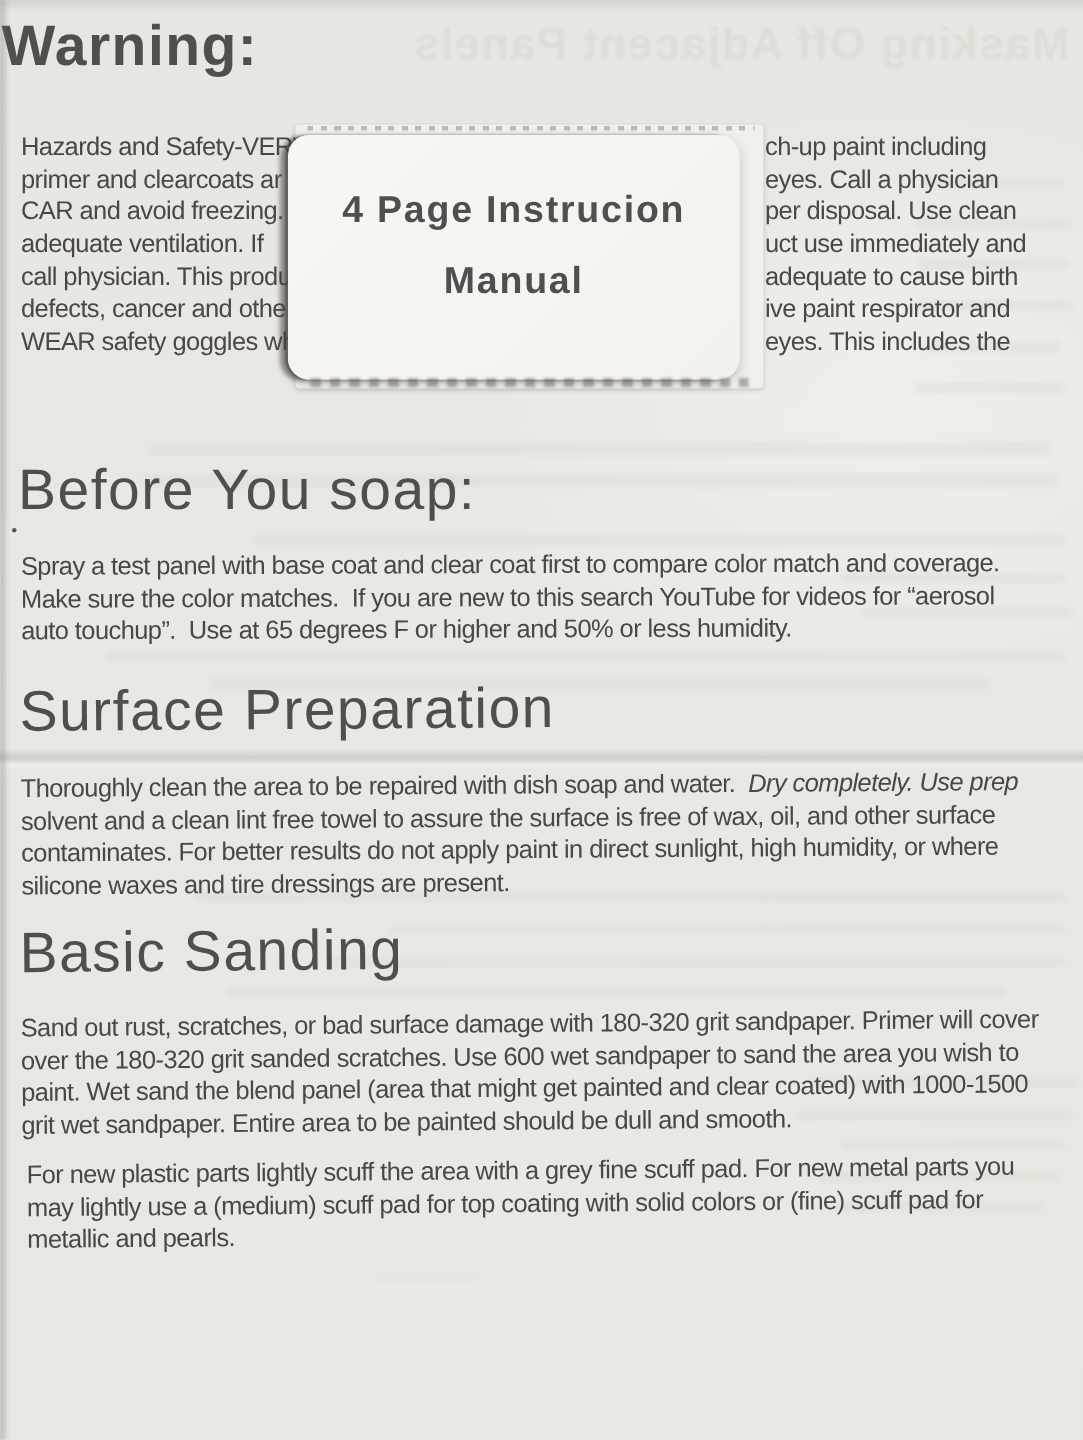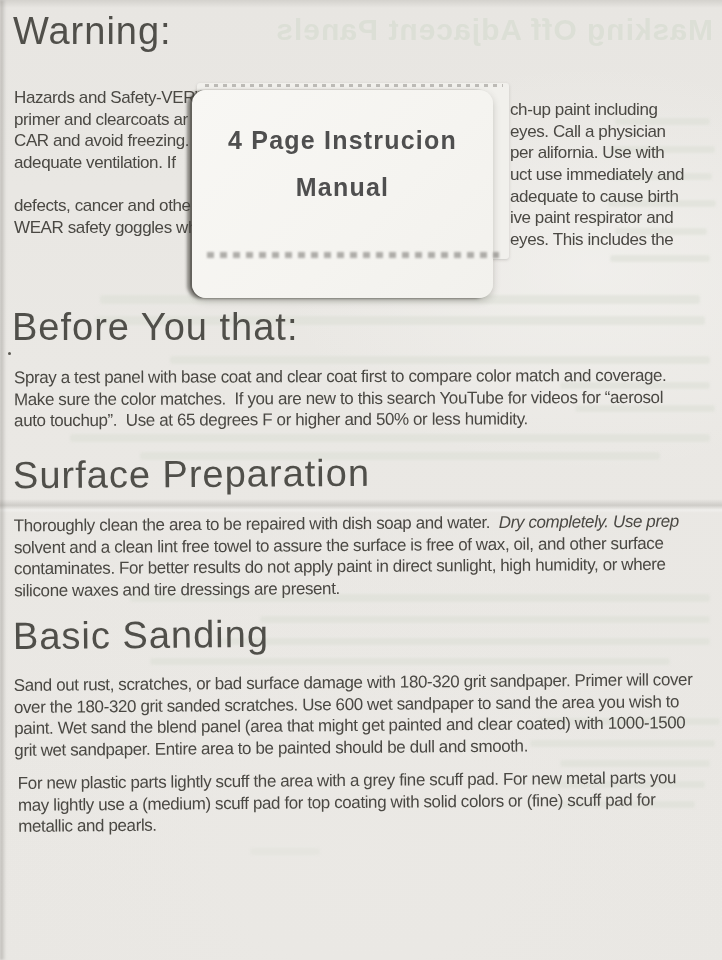--- a/index.html
+++ b/index.html
@@ -23,35 +23,35 @@
     position:absolute;font-size:38px;font-weight:400;letter-spacing:1px;
     color:#504f4a;white-space:nowrap;
   }
   .para{position:absolute;z-index:1;color:#4a4843;}
   .bline{
     display:block;white-space:pre;font-size:17px;line-height:21.7px;
     letter-spacing:-0.4px;
   }
   .wrow{position:relative;height:21.7px;}
   .wleft{position:absolute;left:14px;top:0;}
-  .wright{position:absolute;left:510px;top:12px;}
+  .wright{position:absolute;left:510px;top:0;}
   .italic{font-style:italic;}
   .dot{position:absolute;left:8px;top:352px;width:3px;height:3px;border-radius:50%;background:#5a5852;z-index:1;}
   
   .backing{
     position:absolute;left:197px;top:83px;width:312px;height:176px;z-index:3;
     background:#f1f0ec;border-radius:3px;box-shadow:0 1px 3px rgba(90,88,82,.25);
   }
   .perf{position:absolute;z-index:6;height:3px;
     background:repeating-linear-gradient(90deg,rgba(145,143,138,.55) 0 4px,rgba(255,255,255,0) 4px 9px);
     filter:blur(.4px);}
   .perf-bottom{height:6px;filter:blur(1.1px);
     background:repeating-linear-gradient(90deg,rgba(105,103,98,.5) 0 7px,rgba(255,255,255,.1) 7px 13px);}
   .sticker{
-    position:absolute;left:192px;top:90px;width:301px;height:208px;z-index:5;
+    position:absolute;left:192px;top:90px;width:301px;height:163px;z-index:5;
     background:linear-gradient(135deg,#f8f7f4 0%,#f5f4f0 60%,#f2f1ed 100%);
     border-radius:14px;
     box-shadow:-5px 1px 3px rgba(66,64,58,.55), -2px 0 1px rgba(66,64,58,.5), 0 3px 7px rgba(95,92,86,.3);
     text-align:center;
   }
   .sticker-line{font-weight:700;color:#4f4f4f;font-size:25px;letter-spacing:1.2px;}
   .sticker-line.l1{margin-top:36px;}
   .sticker-line.l2{margin-top:18px;}
   
   .crease{
@@ -91,61 +91,62 @@
   <div class="bleed" style="left:260px;top:616px;width:450px;"></div>
   <div class="bleed" style="left:220px;top:638px;width:490px;"></div>
   <div class="bleed" style="left:150px;top:658px;width:520px;"></div>
   <div class="bleed" style="left:540px;top:718px;width:180px;"></div>
   <div class="bleed" style="left:530px;top:740px;width:185px;"></div>
   <div class="bleed" style="left:560px;top:760px;width:150px;"></div>
   <div class="bleed" style="left:545px;top:781px;width:160px;"></div>
   <div class="bleed" style="left:555px;top:801px;width:140px;"></div>
   <div class="bleed" style="left:250px;top:848px;width:70px;opacity:.35;"></div>
 
-  <div class="h1" style="left:13px;top:10px;">Warning:</div>
+  <div class="h1" style="left:1px;top:10px;font-weight:bold;">Warning:</div>
 
   <div class="para" style="left:0;top:87px;width:722px;">
     <div class="wrow">
       <span class="bline wleft">Hazards and Safety-VERY</span>
       <span class="bline wright">ch-up paint including</span>
     </div>
     <div class="wrow">
       <span class="bline wleft">primer and clearcoats ar</span>
       <span class="bline wright">eyes. Call a physician</span>
     </div>
     <div class="wrow">
       <span class="bline wleft">CAR and avoid freezing.</span>
-      <span class="bline wright">per alifornia. Use with</span>
+      <span class="bline wright">per disposal. Use clean</span>
     </div>
     <div class="wrow">
       <span class="bline wleft">adequate ventilation. If</span>
       <span class="bline wright">uct use immediately and</span>
     </div>
     <div class="wrow">
+      <span class="bline wleft">call physician. This produ</span>
       <span class="bline wright">adequate to cause birth</span>
     </div>
     <div class="wrow">
       <span class="bline wright">ive paint respirator and</span>
       <span class="bline wleft">defects, cancer and othe</span>
     </div>
     <div class="wrow">
       <span class="bline wleft">WEAR safety goggles wh</span>
       <span class="bline wright">eyes. This includes the</span>
     </div>
   </div>
 
   <div class="backing"></div>
   <div class="perf" style="left:205px;top:84px;width:298px;"></div>
   <div class="perf perf-bottom" style="left:207px;top:252px;width:292px;"></div>
   <div class="sticker">
     <div class="sticker-line l1">4 Page Instrucion</div>
     <div class="sticker-line l2">Manual</div>
   </div>
 
-  <div class="h1" style="left:12px;top:306px;">Before You that:</div>
+  <div class="h1" style="left:12px;top:306px;">Before You soap:</div>
   <div class="dot"></div>
   <div class="para" style="left:14px;top:366px;transform:rotate(-0.2deg);">
     <span class="bline">Spray a test panel with base coat and clear coat first to compare color match and coverage.</span>
     <span class="bline">Make sure the color matches.  If you are new to this search YouTube for videos for “aerosol</span>
     <span class="bline">auto touchup”.  Use at 65 degrees F or higher and 50% or less humidity.</span>
   </div>
 
   <div class="h1" style="left:13px;top:453px;transform:rotate(-0.4deg);">Surface Preparation</div>
   <div class="crease"></div>
   <div class="para" style="left:14px;top:513px;transform:rotate(-0.4deg);">

